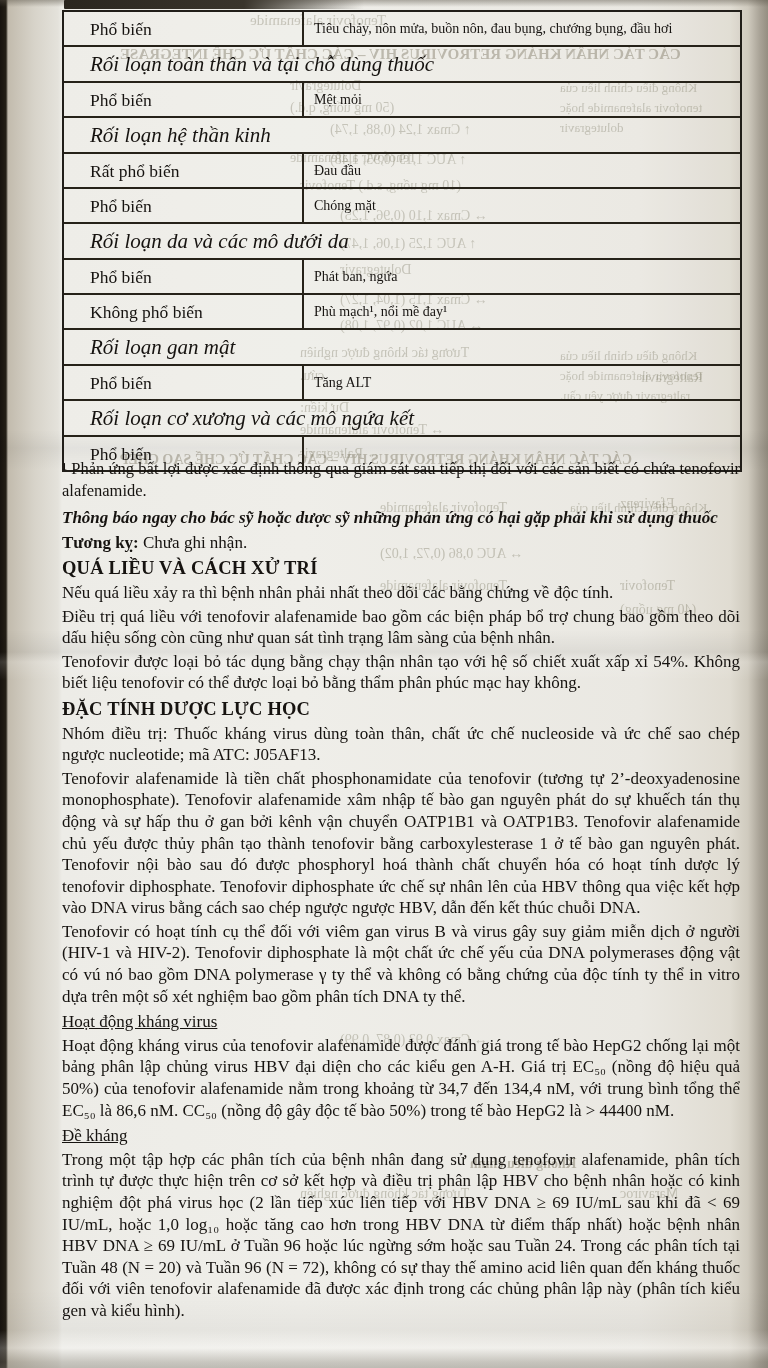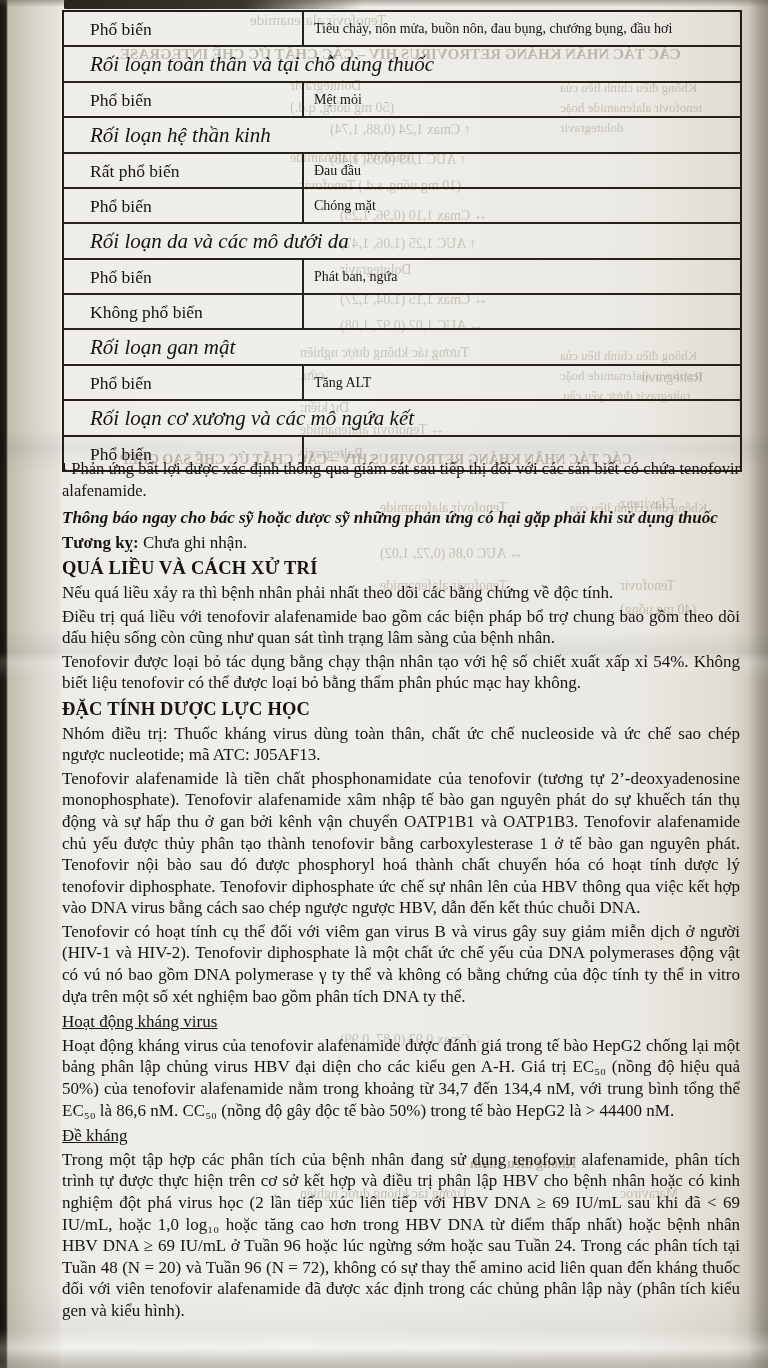--- a/index.html
+++ b/index.html
@@ -124,20 +124,21 @@
       </div>
       <div class="trow group">
         <div class="cell-group">Rối loạn da và các mô dưới da</div>
       </div>
       <div class="trow">
         <div class="cell-freq">Phổ biến</div>
         <div class="cell-eff">Phát ban, ngứa</div>
       </div>
       <div class="trow">
         <div class="cell-freq">Không phổ biến</div>
+        <div class="cell-eff">Phù mạch¹, nổi mề đay¹</div>
       </div>
       <div class="trow group">
         <div class="cell-group">Rối loạn gan mật</div>
       </div>
       <div class="trow">
         <div class="cell-freq">Phổ biến</div>
         <div class="cell-eff">Tăng ALT</div>
       </div>
       <div class="trow group">
         <div class="cell-group">Rối loạn cơ xương và các mô ngứa kết</div>

